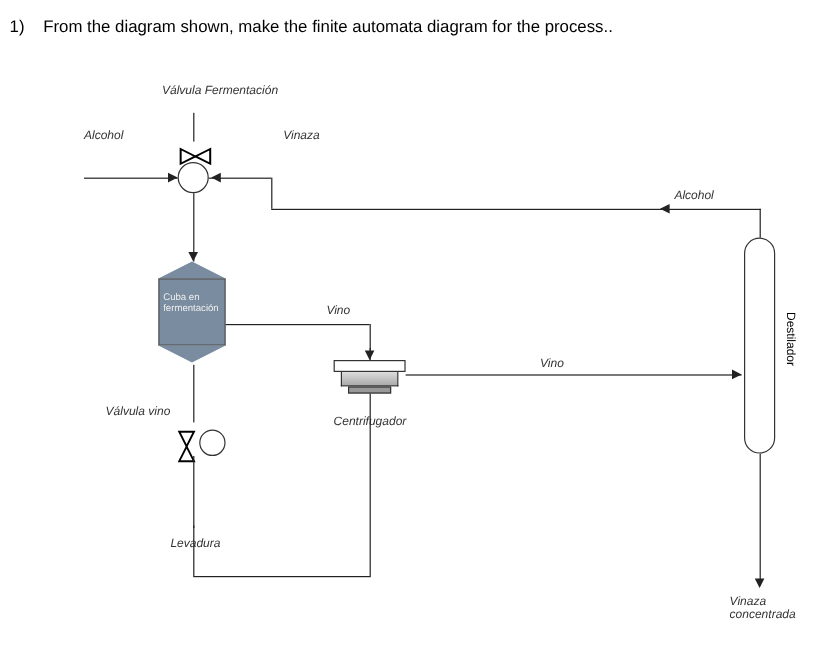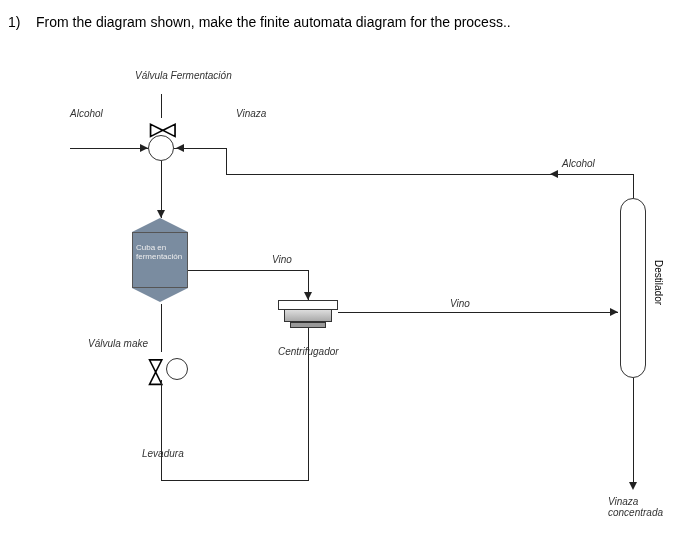--- a/index.html
+++ b/index.html
@@ -192,21 +192,21 @@
     <div class="tank-body"></div>
     <div class="tank-bot"></div>
     <div class="tank-text">
       <span>Cuba en</span><br>
       <span>fermentación</span>
     </div>
   </div>
 
   <div class="vline line" style="top:254px; left:111px; height:48px;"></div>
 
-  <div class="label" style="top:288px; left:38px;">Válvula make</div>
+  <div class="label" style="top:288px; left:38px;">Válvula vino</div>
   <div class="valve-vino">
     <span class="valve-symbol" style="transform:rotate(90deg);display:inline-block;">▷◁</span>
   </div>
   <div class="circle-node" style="top:308px; left:116px;"></div>
 
   <div class="vline line" style="top:330px; left:111px; height:60px;"></div>
 
   <div class="label" style="top:398px; left:92px;">Levadura</div>
 
   <div class="vline line" style="top:388px; left:111px; height:42px;"></div>

